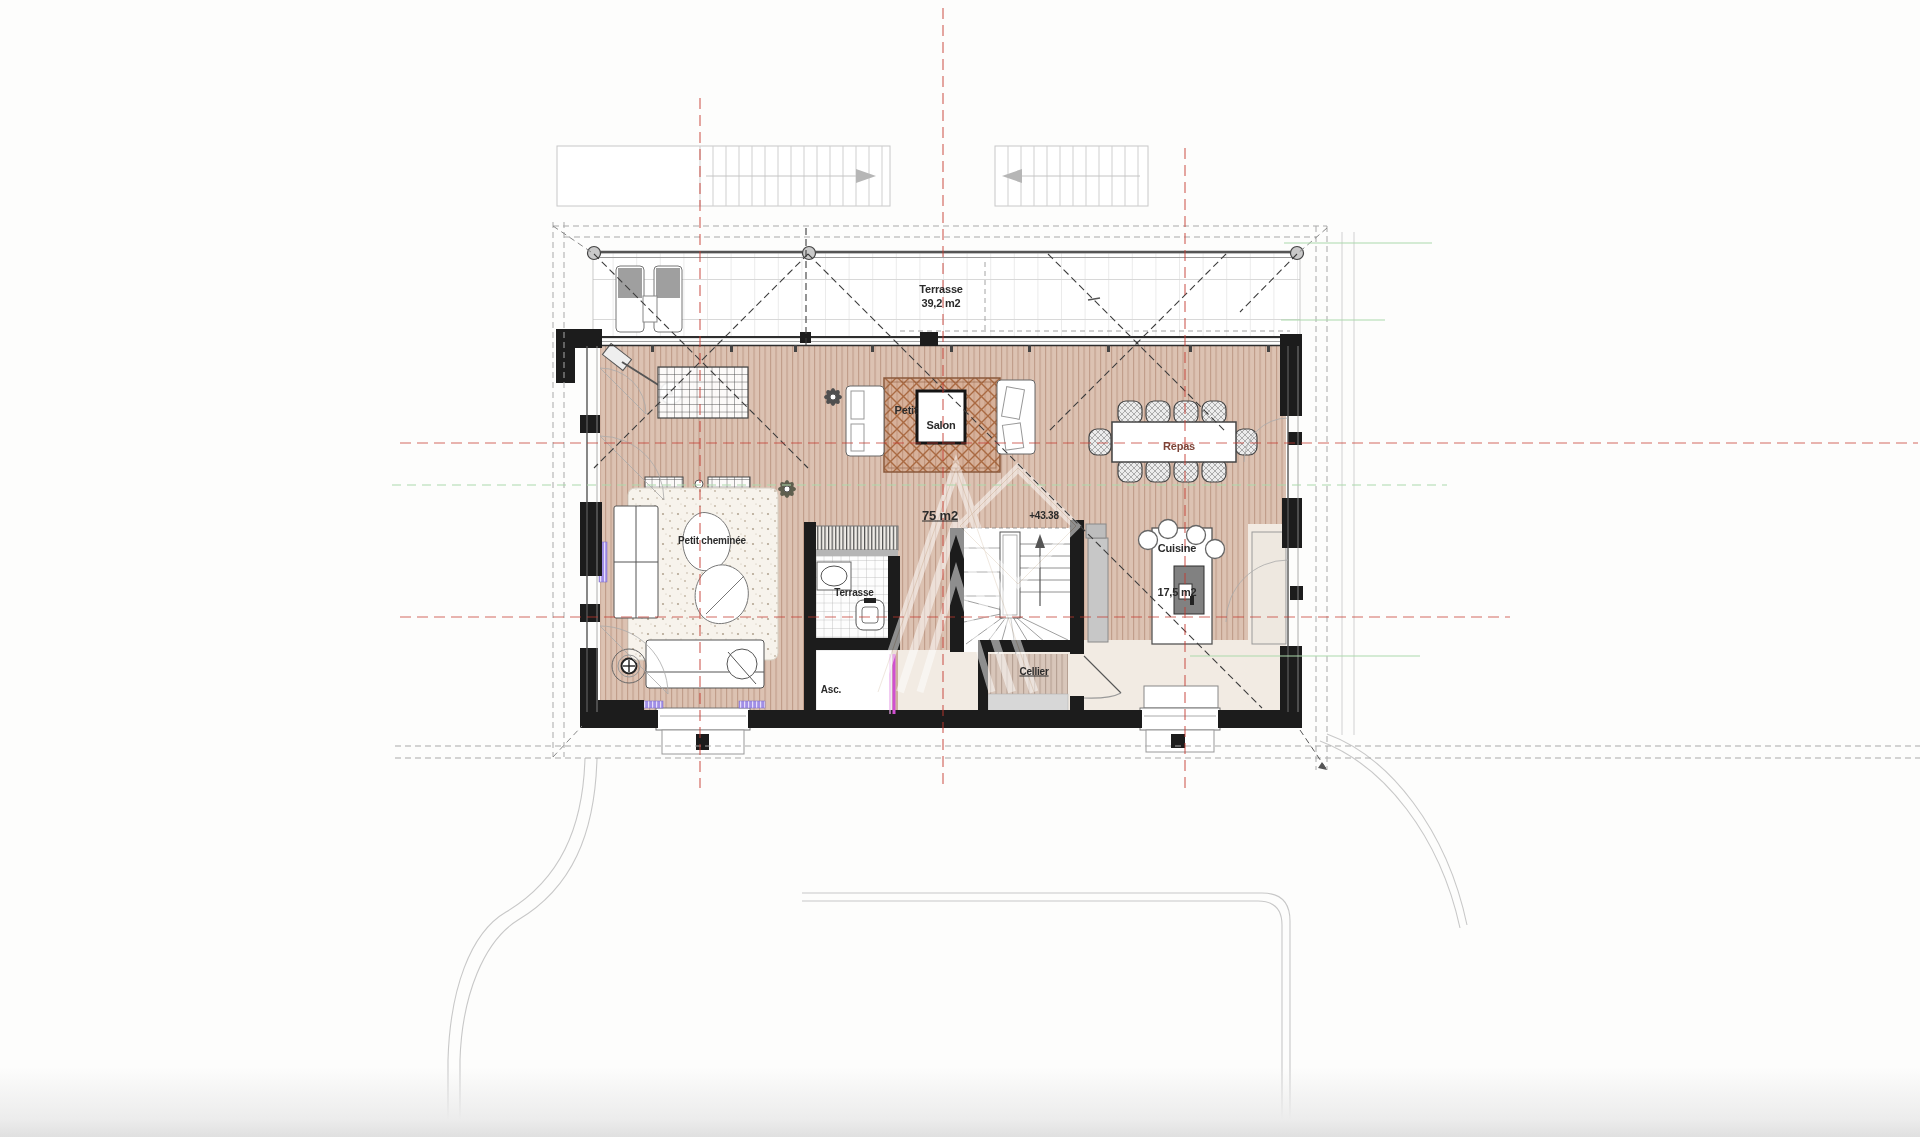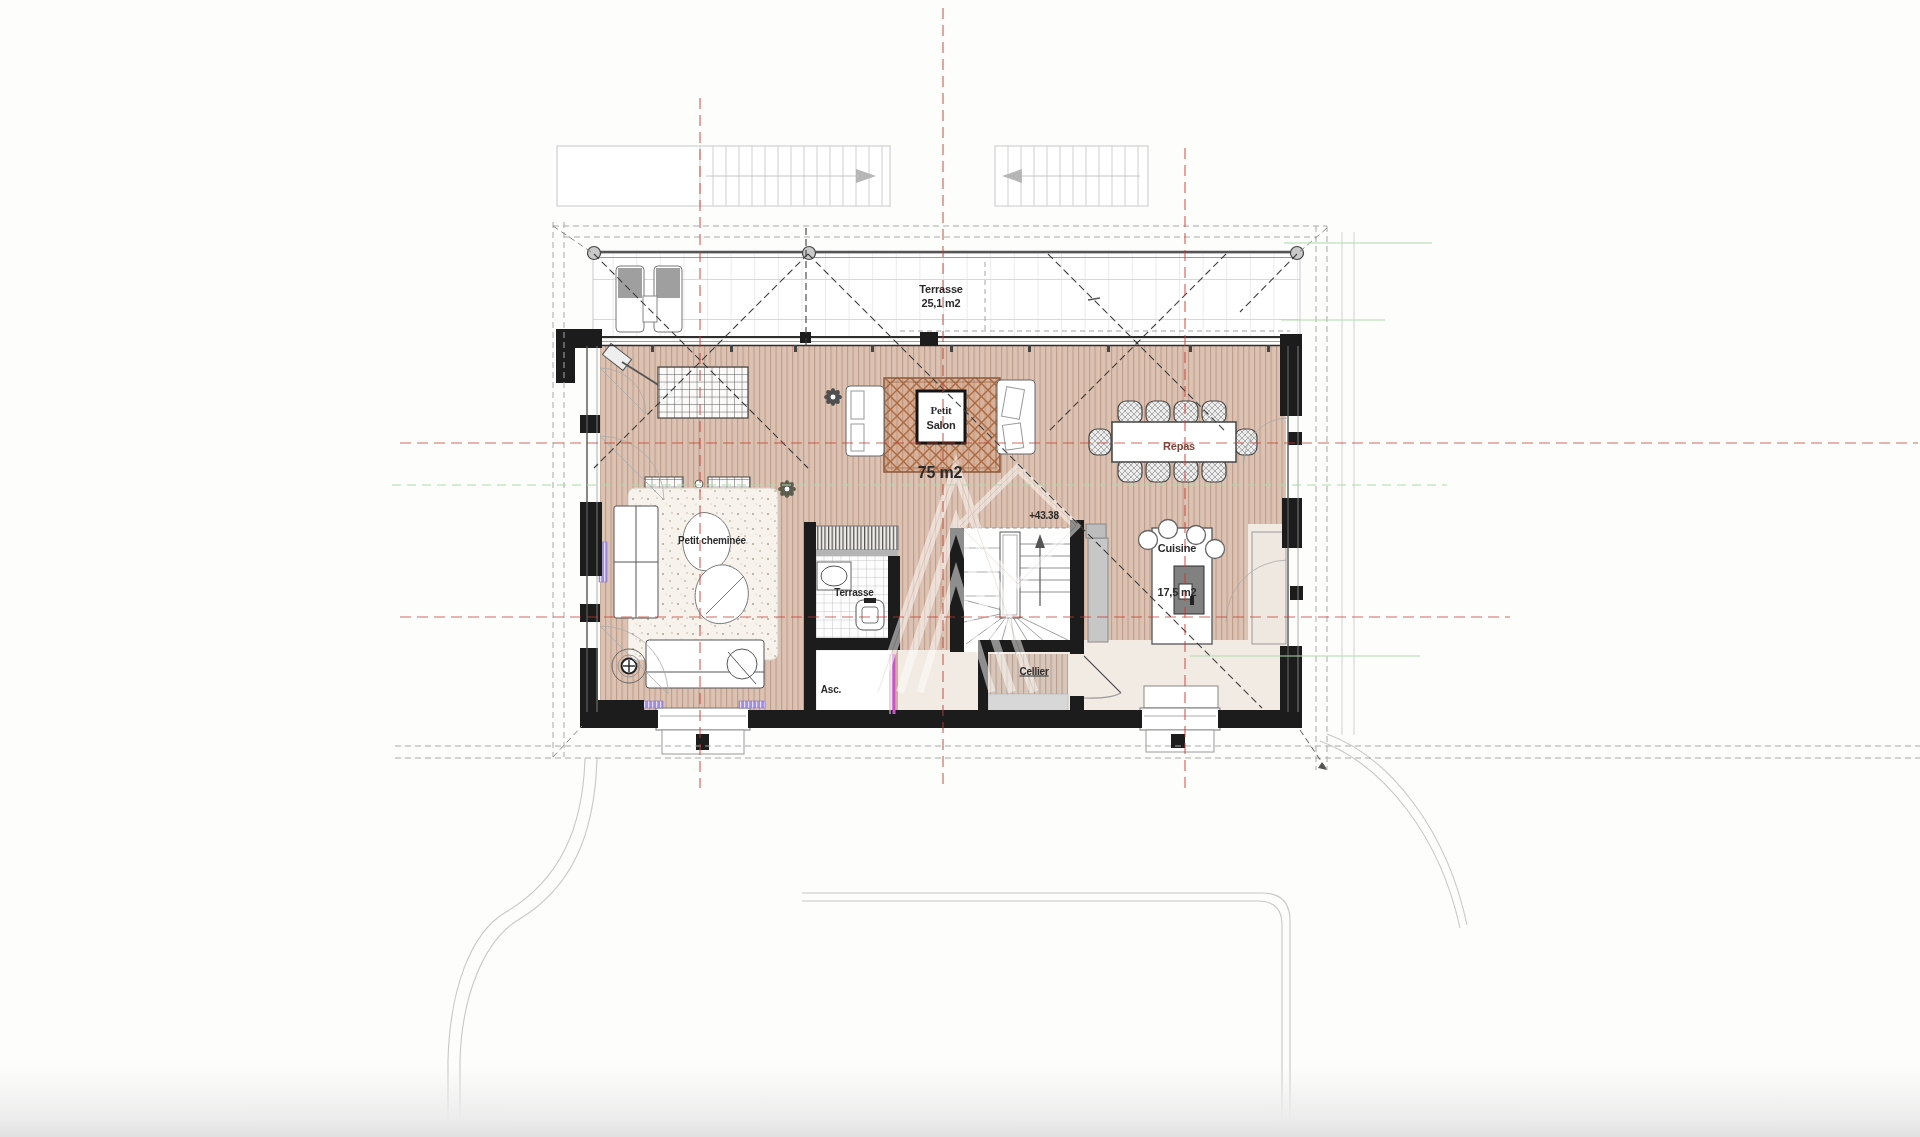--- a/index.html
+++ b/index.html
@@ -388,28 +388,28 @@
 <g stroke="#abd9ab" stroke-width="1.2" fill="none">
   <line x1="392" y1="485" x2="1447" y2="485" stroke-dasharray="9 6"></line>
   <line x1="1284" y1="243" x2="1432" y2="243"></line>
   <line x1="1281" y1="320" x2="1385" y2="320"></line>
   <line x1="1190" y1="656" x2="1420" y2="656"></line>
 </g>
 </svg>
 
 
 <div class="lbl" style="left:941px;top:289px;">Terrasse</div>
-<div class="lbl" style="left:941px;top:303px;">25,1 m2</div>
-
-<div class="lbl" style="left:941px;top:410px;font-family:Liberation Serif, serif;">Petit</div>
+<div class="lbl" style="left:941px;top:303px;">39,2 m2</div>
+
+<div class="lbl" style="left:906px;top:410px;">Petit</div>
 <div class="lbl" style="left:941px;top:425px;">Salon</div>
 
 <div class="lbl red" style="left:1179px;top:446px;">Repas</div>
 
-<div class="lbl" style="left:940px;top:472px;font-size:16px;">75 m2</div>
+<div class="lbl" style="left:940px;top:515px;font-size:13px;text-decoration:underline;">75 m2</div>
 <div class="lbl small" style="left:1044px;top:515px;">+43.38</div>
 
 <div class="lbl small" style="left:712px;top:540px;">Petit cheminée</div>
 
 <div class="lbl small" style="left:854px;top:592px;">Terrasse</div>
 
 <div class="lbl" style="left:1177px;top:548px;">Cuisine</div>
 <div class="lbl" style="left:1177px;top:592px;">17,5 m2</div>
 
 <div class="lbl small" style="left:1034px;top:671px;text-decoration:underline;">Cellier</div>

